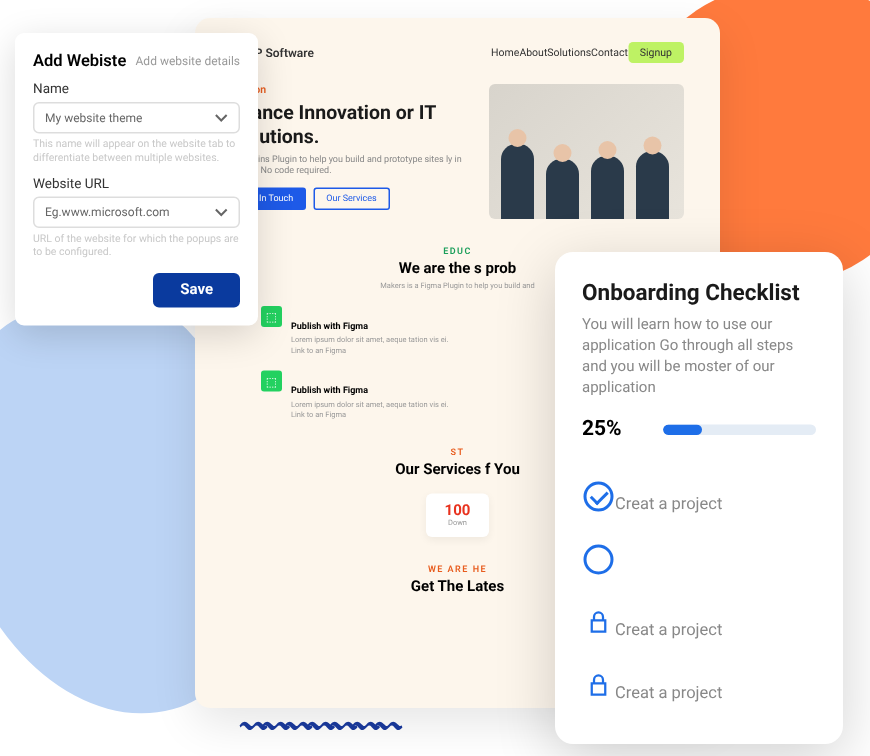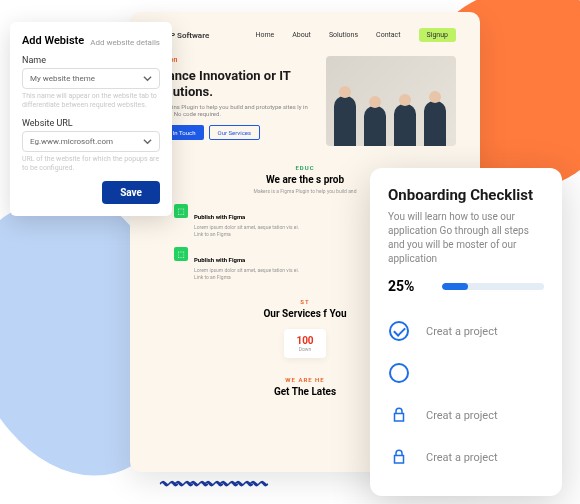--- a/index.html
+++ b/index.html
@@ -4,21 +4,21 @@
 <style>
 *{box-sizing:border-box;margin:0;padding:0;font-family:-apple-system,BlinkMacSystemFont,'Segoe UI',Roboto,Arial,sans-serif}
 body{width:580px;height:504px;position:relative;overflow:hidden;background:#fff}
 .bg-orange{position:absolute;right:-40px;top:-10px;width:200px;height:200px;background:#ff7a3d;border-radius:50% 40% 50% 40%}
 .bg-blue{position:absolute;left:-30px;top:200px;width:200px;height:280px;background:#bcd4f5;border-radius:50% 40% 50% 60%;transform:rotate(-15deg)}
 .wave{position:absolute;left:160px;bottom:10px;color:#1a3a9e;font-size:18px;letter-spacing:-3px}
 .main-card{position:absolute;left:130px;top:12px;width:350px;height:460px;background:#fdf6ec;border-radius:10px;box-shadow:0 10px 30px rgba(0,0,0,0.1);padding:16px 24px;overflow:hidden}
 .main-nav{display:flex;justify-content:space-between;align-items:center;margin-bottom:14px}
 .logo{font-size:8px;font-weight:600;color:#333}
 .logo-dot{display:inline-block;width:8px;height:8px;background:#1e5ae8;border-radius:50%;margin-right:3px;vertical-align:middle}
-.nav-links{display:flex;gap:18px;align-items:center}
+.nav-links{display:flex;gap:0;align-items:center}
 .nav-links span{font-size:7px;color:#333}
 .signup{background:#bef264;color:#fff;padding:3px 8px;border-radius:3px;font-size:7px}
 .hero{display:flex;gap:14px}
 .hero-text{flex:1}
 .tag{font-size:7px;color:#e85c1e;font-weight:600}
 .hero h1{font-size:13px;font-weight:700;color:#1a1a1a;margin:4px 0;line-height:1.2}
 .hero-sub{font-size:6px;color:#888;margin-top:4px}
 .hero-btns{display:flex;gap:5px;margin-top:8px}
 .btn-p{background:#1e5ae8;color:#fff;padding:4px 8px;font-size:6px;border-radius:2px}
 .btn-o{border:1px solid #1e5ae8;color:#1e5ae8;padding:3px 8px;font-size:6px;border-radius:2px}
@@ -34,39 +34,39 @@
 .pub-icon{width:14px;height:14px;background:#23d160;border-radius:2px;display:flex;align-items:center;justify-content:center;color:#fff;font-size:8px;flex-shrink:0}
 .pub-txt strong{font-size:6px}
 .pub-txt p{font-size:5px;color:#999;margin-top:1px}
 .stats{display:flex;gap:8px;justify-content:center;margin-top:10px}
 .stat{background:#fff;border-radius:4px;padding:6px 12px;text-align:center;box-shadow:0 2px 6px rgba(0,0,0,0.06)}
 .stat-v{font-size:10px;font-weight:700;color:#e85c1e}
 .stat-l{font-size:5px;color:#999}
 .red{color:#e8321e}
 
 .add-panel{position:absolute;left:10px;top:22px;width:162px;background:#fff;border-radius:6px;box-shadow:0 6px 24px rgba(0,0,0,0.15);padding:12px}
-.add-head{display:flex;justify-content:space-between;align-items:flex-end;margin-bottom:8px}
+.add-head{display:flex;justify-content:space-between;align-items:center;margin-bottom:8px}
 .add-head h3{font-size:11px;font-weight:600}
 .add-head span{font-size:8px;color:#999}
 .fld{margin-bottom:8px}
 .fld label{font-size:9px;color:#333;display:block;margin-bottom:3px}
 .sel{border:1px solid #ddd;border-radius:4px;padding:5px 7px;font-size:8px;color:#666;display:flex;justify-content:space-between;align-items:flex-start;cursor:pointer}
 .sel svg{width:9px;height:9px}
 .hint{font-size:7px;color:#c8c8c8;margin-top:3px;line-height:1.3}
 .save-wrap{text-align:right;margin-top:6px}
 .save{background:#0a3a9e;color:#fff;border:none;padding:6px 18px;border-radius:4px;font-size:10px;font-weight:700;cursor:pointer}
 
 .ob-panel{position:absolute;right:18px;top:168px;width:192px;background:#fff;border-radius:12px;box-shadow:0 10px 40px rgba(0,0,0,0.18);padding:18px}
 .ob-panel h3{font-size:15px;font-weight:700;color:#1a1a1a;margin-bottom:6px}
 .ob-sub{font-size:10px;color:#888;line-height:1.4;margin-bottom:12px}
 .prog-row{display:flex;align-items:center;gap:28px;margin-bottom:16px}
 .pct{font-size:14px;font-weight:700}
 .bar{flex:1;height:7px;background:#e4ecf5;border-radius:4px;overflow:hidden}
 .bar-fill{height:100%;background:#1e6ee8;width:25%;border-radius:4px}
-.item{display:flex;align-items:center;gap:16px;padding:10px 0}
+.item{display:flex;align-items:flex-end;gap:0;padding:10px 0}
 .item-icon{width:22px;height:22px;display:flex;align-items:center;justify-content:center;flex-shrink:0}
 .item-lbl{font-size:11px;color:#888}
 .item.active .item-lbl{color:#1a1a1a;font-weight:600}
 .ring{width:20px;height:20px;border:2.5px solid #1e6ee8;border-radius:50%}
 .chk{position:relative}
 .chk::after{content:'';position:absolute;left:5px;top:2px;width:5px;height:9px;border:solid #1e6ee8;border-width:0 2.5px 2.5px 0;transform:rotate(45deg)}
 .lock{color:#1e6ee8}
 </style>
 </head>
 <body>
@@ -138,21 +138,21 @@
     <span>Add website details</span>
   </div>
   <div class="fld">
     <label>Name</label>
     <div class="sel">
       <span>My website theme</span>
       <svg viewBox="0 0 10 10">
           <path d="M1 3l4 4 4-4" fill="none" stroke="#666" stroke-width="1.5"></path>
         </svg>
     </div>
-    <div class="hint">This name will appear on the website tab to differentiate between required websites.</div>
+    <div class="hint">This name will appear on the website tab to differentiate between multiple websites.</div>
   </div>
   <div class="fld">
     <label>Website URL</label>
     <div class="sel">
       <span>Eg.www.microsoft.com</span>
       <svg viewBox="0 0 10 10">
           <path d="M1 3l4 4 4-4" fill="none" stroke="#666" stroke-width="1.5"></path>
         </svg>
     </div>
     <div class="hint">URL of the website for which the popups are to be configured.</div>

